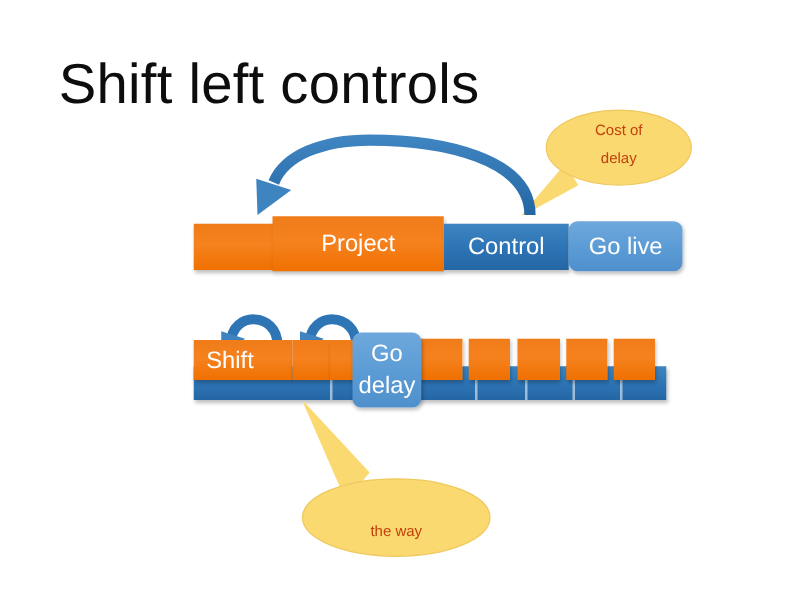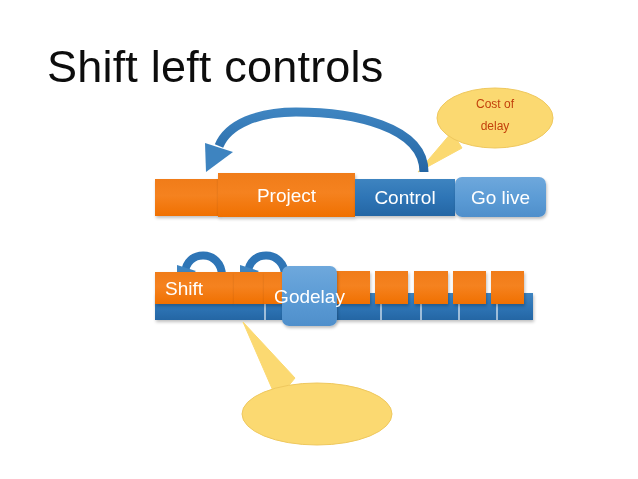--- a/index.html
+++ b/index.html
@@ -154,24 +154,25 @@
   <div class="blk orange" style="left:234px; top:272px; width:30px; height:32px;"></div>
 
   <div class="blk orange" style="left:264px; top:272px; width:28px; height:32px;"></div>
 
   <div class="blk orange" style="left:332px; top:271px; width:38px; height:33px;"></div>
   <div class="blk orange" style="left:375px; top:271px; width:33px; height:33px;"></div>
   <div class="blk orange" style="left:414px; top:271px; width:34px; height:33px;"></div>
   <div class="blk orange" style="left:453px; top:271px; width:33px; height:33px;"></div>
   <div class="blk orange" style="left:491px; top:271px; width:33px; height:33px;"></div>
 
-  <div class="blk lblue rounded" style="left:282px; top:266px; width:55px; height:60px; flex-direction:row; line-height:25px;">
+  <div class="blk lblue rounded" style="left:282px; top:266px; width:55px; height:60px; flex-direction:column; line-height:25px;">
     <span>Go</span>
     <span>delay</span>
   </div>
 
   <svg class="layer">
     <path d="M 243,322 L 277,400 L 295,378 Z" fill="#FBD971" stroke="#FBD971" stroke-width="1"></path>
     <ellipse cx="317" cy="414" rx="75" ry="31" fill="#FBD971" stroke="#EFC85E" stroke-width="1"></ellipse>
   </svg>
 
+  <div class="callout-text" style="left:242px; top:415px; width:150px;">the way</div>
 
 </div>
 
 </body></html>

